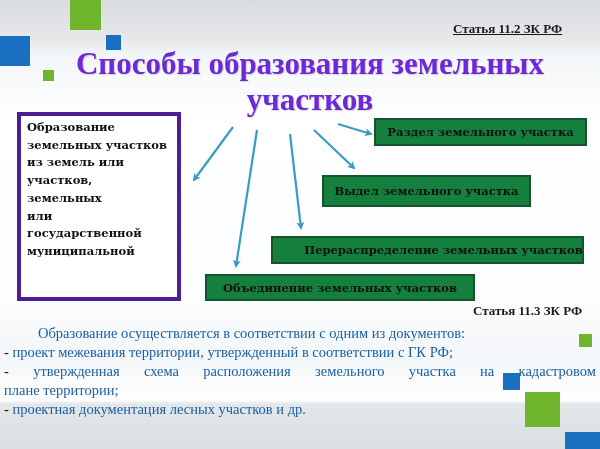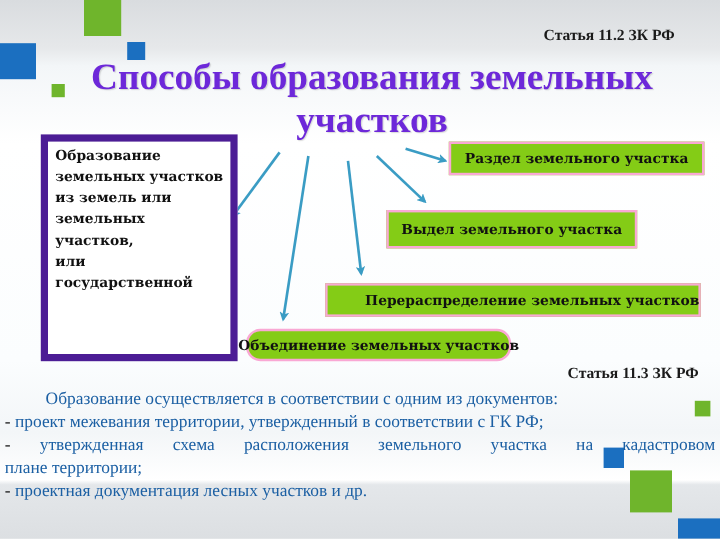--- a/index.html
+++ b/index.html
@@ -4,24 +4,24 @@
 <style>
   html,body{margin:0;padding:0;}
   body{width:600px;height:449px;position:relative;overflow:hidden;
        background:linear-gradient(to bottom,#d9dcdf 0px,#e6e8ea 40px,#f3f6f8 55px,#ffffff 120px,#fbfdfe 300px,#f3f6f8 360px,#ffffff 400px,#e4e7ea 404px,#dcdfe2 449px);
        font-family:"DejaVu Serif","Liberation Serif",serif;}
   .sq{position:absolute;}
   .title{position:absolute;left:60px;top:46px;width:500px;text-align:center;
          font-family:"Liberation Serif",serif;font-weight:bold;font-size:31px;line-height:36px;color:#6d28d9;
          text-shadow:1px 1px 1px rgba(0,0,0,0.15);}
   .article{position:absolute;font-family:"Liberation Serif",serif;font-weight:bold;font-size:13px;color:#1a1a1a;}
-  .box{position:absolute;border:2px solid #f9a8d4;background:#84cc16;box-sizing:border-box;
+  .box{position:absolute;border:2px solid #14532d;background:#15803d;box-sizing:border-box;
        font-family:"DejaVu Serif",serif;font-weight:bold;color:#111;font-size:11.5px;
        display:flex;align-items:center;justify-content:center;white-space:nowrap;}
-  .leftbox{position:absolute;left:34px;top:112px;width:164px;height:189px;border:6px solid #4c1d95;
+  .leftbox{position:absolute;left:17px;top:112px;width:164px;height:189px;border:4px solid #4c1d95;
            background:#fff;box-sizing:border-box;padding:3px 6px;
            font-family:"DejaVu Serif",serif;font-weight:bold;font-size:11.5px;line-height:17.7px;color:#111;}
   .leftbox span{display:block;}
   svg.arrows{position:absolute;left:0;top:0;}
   .para{position:absolute;left:4px;top:324px;width:592px;font-family:"Liberation Serif",serif;font-weight:normal;
         font-size:14.5px;line-height:19px;color:#1b5fa3;}
   .para .black{color:#111;}
   .para .indent{padding-left:34px;}
   .para .just{text-align:justify;text-align-last:justify;}
 </style>
@@ -30,21 +30,21 @@
 
 <div class="sq" style="left:70px;top:0;width:31px;height:30px;background:#6fb52c;"></div>
 <div class="sq" style="left:0;top:36px;width:30px;height:30px;background:#1b6fc0;"></div>
 <div class="sq" style="left:106px;top:35px;width:15px;height:15px;background:#1b6fc0;"></div>
 <div class="sq" style="left:43px;top:70px;width:11px;height:11px;background:#6fb52c;"></div>
 <div class="sq" style="left:579px;top:334px;width:13px;height:13px;background:#6fb52c;"></div>
 <div class="sq" style="left:503px;top:373px;width:17px;height:17px;background:#1b6fc0;"></div>
 <div class="sq" style="left:525px;top:392px;width:35px;height:35px;background:#6fb52c;"></div>
 <div class="sq" style="left:565px;top:432px;width:35px;height:17px;background:#1b6fc0;"></div>
 
-<div class="article" style="left:453px;top:21px;">Статья 11.2 ЗК РФ</div>
+<div class="article" style="left:453px;top:21px;text-decoration:underline;">Статья 11.2 ЗК РФ</div>
 
 <div class="title">
   <div>Способы образования земельных</div>
   <div>участков</div>
 </div>
 
 <svg class="arrows" width="600" height="449" viewBox="0 0 600 449">
   <defs>
     <marker id="ah" markerWidth="8" markerHeight="8" refX="6" refY="4" orient="auto" markerUnits="userSpaceOnUse">
       <path d="M0,0 L8,4 L0,8 L2,4 Z" fill="#3a9cc4"></path>
@@ -56,30 +56,31 @@
     <line x1="290" y1="134" x2="301" y2="228"></line>
     <line x1="314" y1="130" x2="354" y2="168"></line>
     <line x1="338" y1="124" x2="371" y2="134"></line>
   </g>
 </svg>
 
 <div class="leftbox">
   <span>Образование</span>
   <span>земельных участков</span>
   <span>из земель или</span>
+  <span>участков,</span>
   <span>земельных</span>
-  <span>участков,</span>
   <span>или</span>
   <span>государственной</span>
+  <span>муниципальной</span>
 </div>
 
 <div class="box" style="left:374px;top:118px;width:213px;height:28px;">Раздел земельного участка</div>
 <div class="box" style="left:322px;top:175px;width:209px;height:32px;">Выдел земельного участка</div>
 <div class="box" style="left:271px;top:236px;width:313px;height:28px;padding-left:32px;">Перераспределение земельных участков</div>
-<div class="box" style="left:205px;top:274px;width:221px;height:27px;border-radius:12px;">Объединение земельных участков</div>
+<div class="box" style="left:205px;top:274px;width:270px;height:27px;">Объединение земельных участков</div>
 
 <div class="article" style="left:473px;top:288px;margin-top:15px;">Статья 11.3 ЗК РФ</div>
 
 <div class="para">
   <div class="indent">Образование осуществляется в соответствии с одним из документов:</div>
   <div><span class="black">- </span><span>проект межевания территории, утвержденный в соответствии с ГК РФ;</span></div>
   <div class="just"><span class="black">- </span><span>утвержденная схема расположения земельного участка на кадастровом</span></div>
   <div>плане территории;</div>
   <div><span class="black">- </span><span>проектная документация лесных участков и др.</span></div>
 </div>

